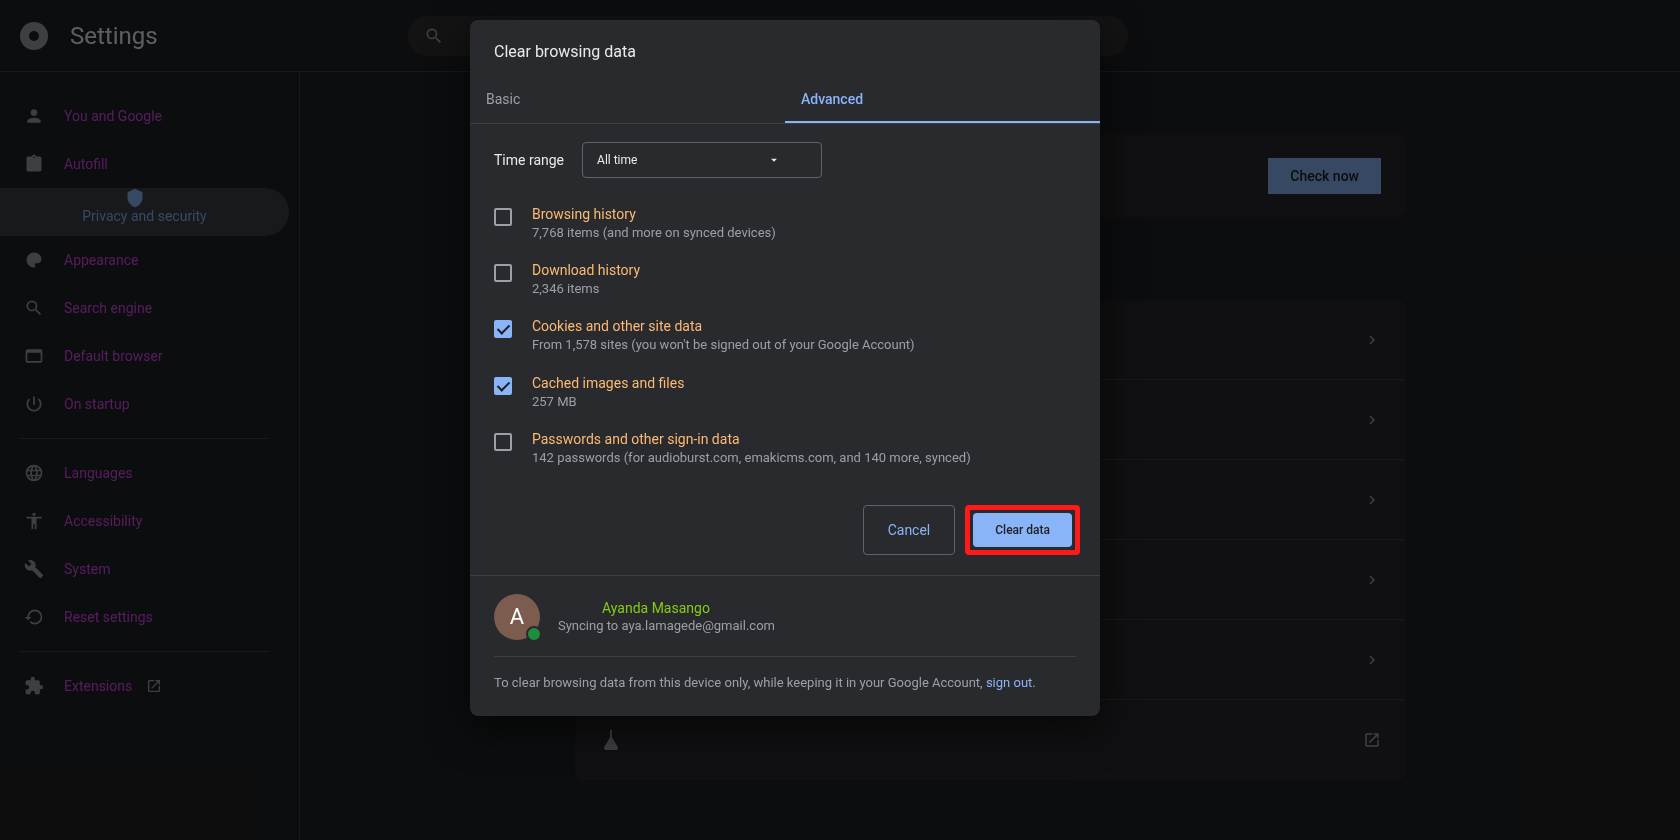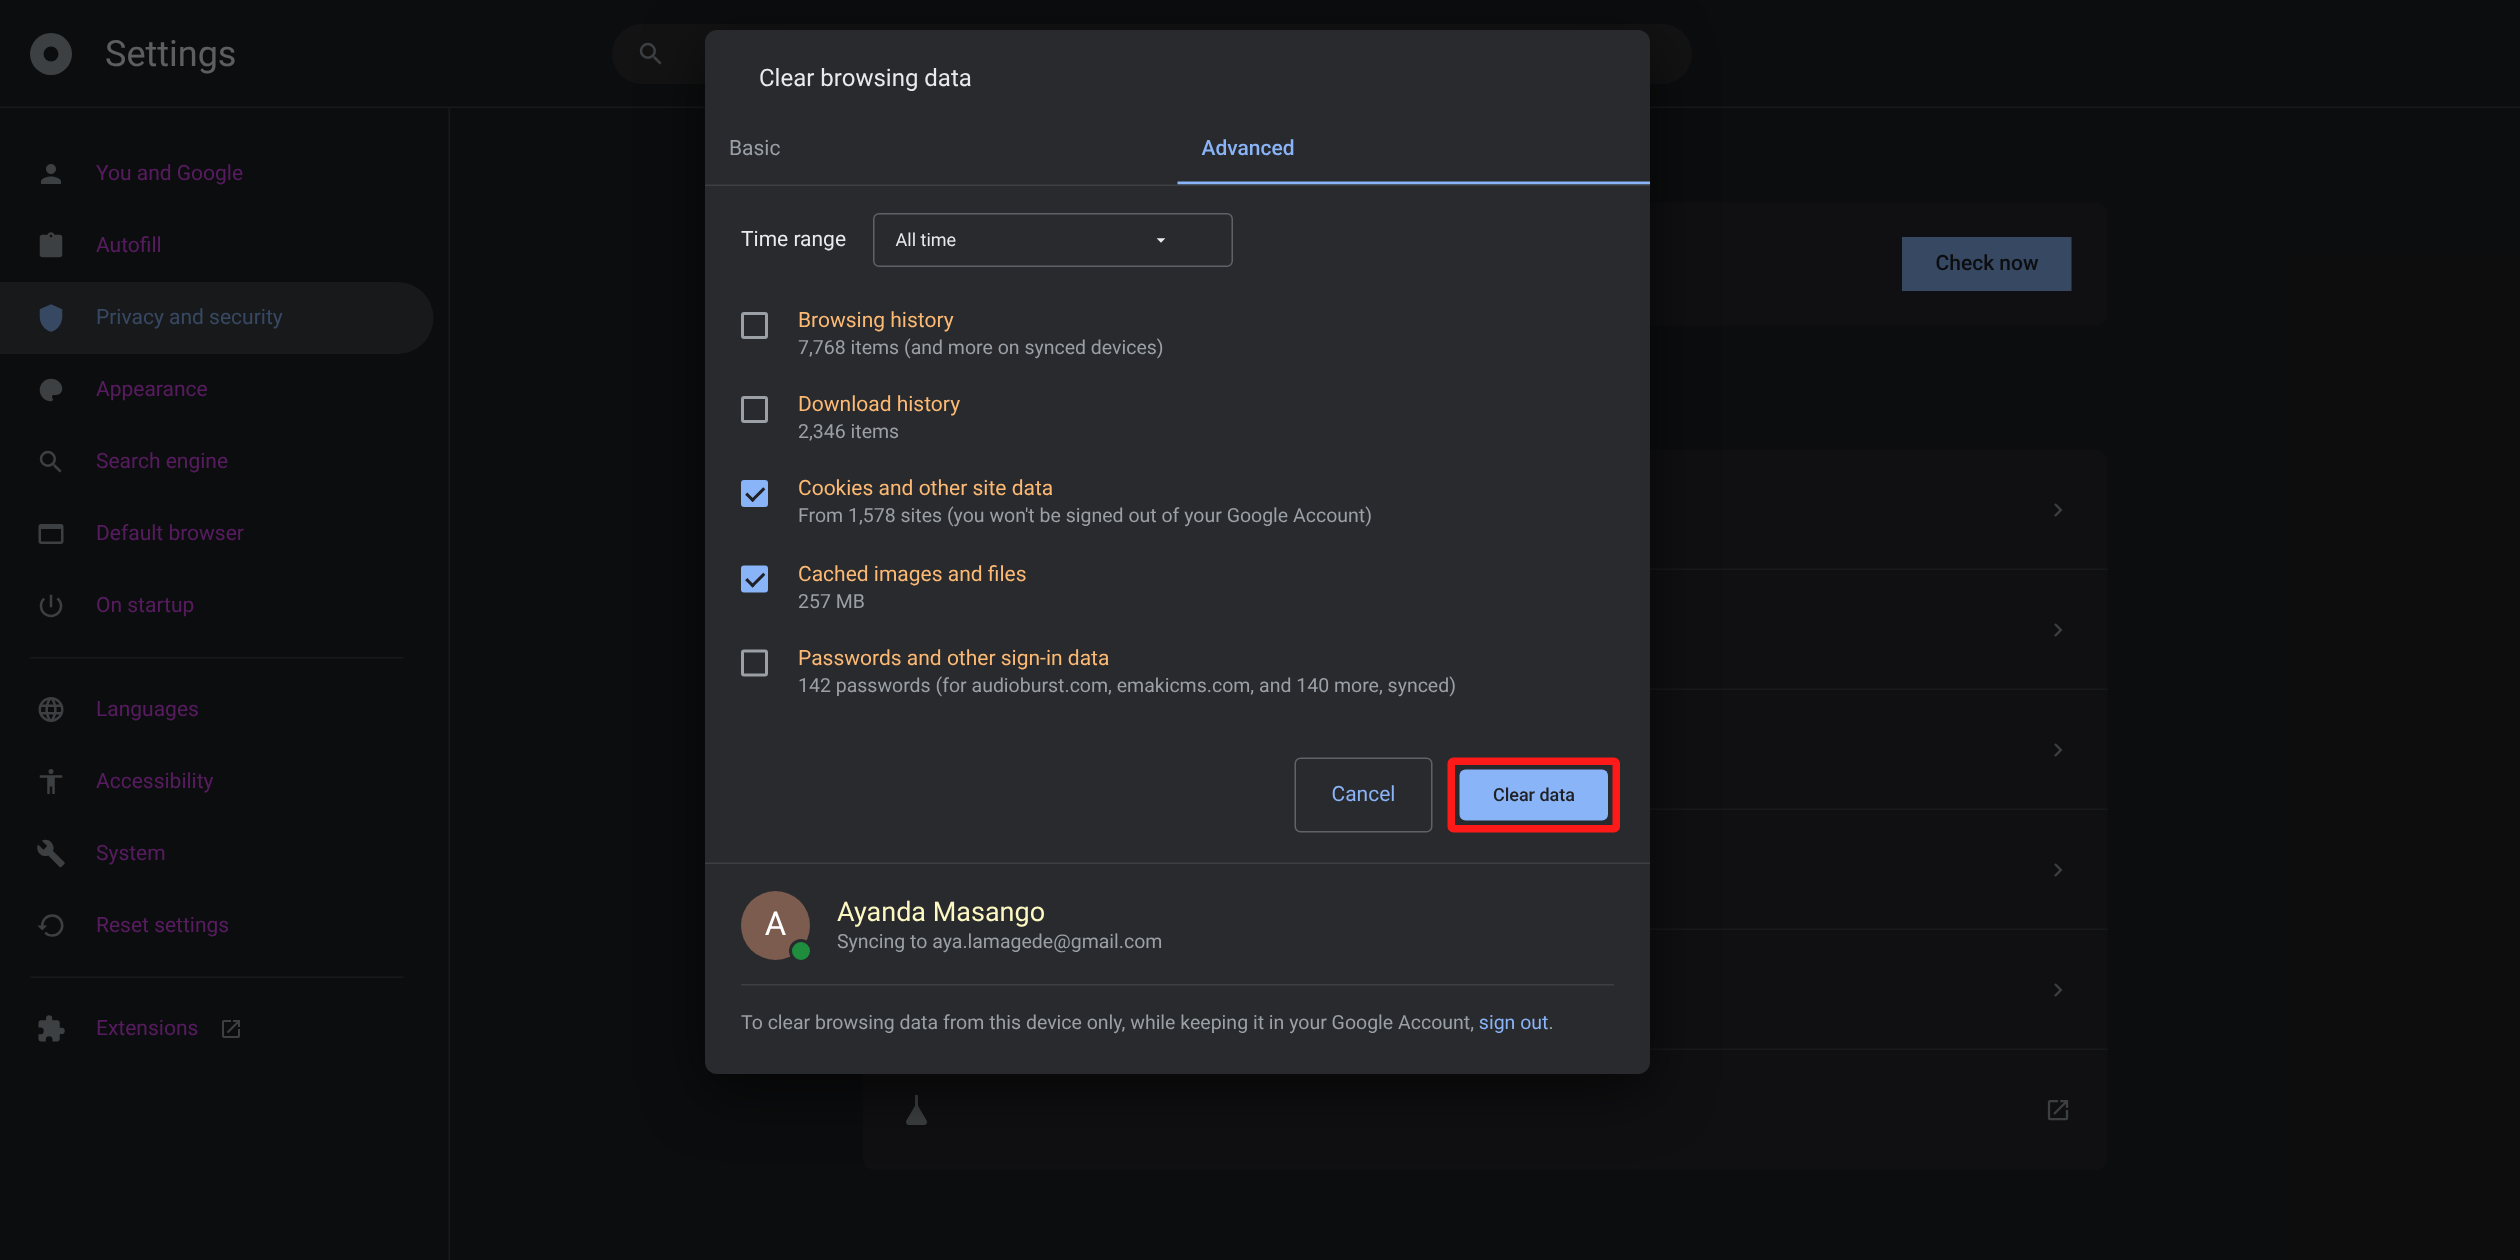--- a/index.html
+++ b/index.html
@@ -8,42 +8,42 @@
     .topbar { display: flex; align-items: center; height: 72px; padding: 0 20px; border-bottom: 1px solid #3c4043; }
     .chrome-logo { width: 28px; height: 28px; border-radius: 50%; background: #9aa0a6; margin-right: 22px; position: relative; }
     .chrome-logo::after { content: ''; position: absolute; width: 10px; height: 10px; background: #202124; border-radius: 50%; top: 9px; left: 9px; }
     .settings-title { font-size: 24px; color: #e8eaed; font-weight: 400; }
     .search-wrap { margin-left: 250px; width: 720px; height: 40px; background: #303134; border-radius: 20px; display: flex; align-items: center; padding: 0 16px; }
     .search-icon { width: 20px; height: 20px; fill: #9aa0a6; }
 
     .layout { display: flex; height: calc(100% - 72px); }
     .sidebar { width: 300px; padding: 20px 10px 20px 0; overflow-y: auto; border-right: 1px solid #3c4043; }
     .side-item { display: flex; align-items: center; height: 48px; padding: 0 24px; border-radius: 0 24px 24px 0; cursor: pointer; color: #d946ef; font-size: 14px; }
-    .side-item.active { background: #3c4043; color: #8ab4f8; }
+    .side-item.active { background: #3c4043; color: #8ab4f8; flex-direction: column; }
     .side-item .si-icon { width: 20px; height: 20px; margin-right: 20px; display: flex; align-items: center; justify-content: center; }
     .side-sep { border-top: 1px solid #3c4043; margin: 10px 20px; }
     .ext-icon { margin-left: 14px; }
 
     .content { flex: 1; padding: 30px 0; position: relative; }
     .section-h { font-size: 16px; color: #e8eaed; margin-left: 430px; margin-bottom: 14px; font-weight: 400; transform: translateX(-8px);}
     .card-area { margin: 0 auto; width: 830px; }
     .safety-card { background: #292a2d; border-radius: 8px; height: 82px; display: flex; align-items: center; padding: 0 24px; margin-bottom: 50px; }
     .shield-badge { width: 28px; height: 28px; fill: #9aa0a6; }
     .check-btn { margin-left: auto; background: #8ab4f8; color: #202124; border: none; border-radius: 0; padding: 10px 22px; font-size: 14px; font-weight: 500; cursor: pointer; }
     .settings-rows { background: #292a2d; border-radius: 8px; }
     .srow { height: 80px; border-bottom: 1px solid #3c4043; display: flex; align-items: center; padding: 0 24px; }
     .srow:last-child { border-bottom: none; }
     .srow .ricon { width: 24px; height: 24px; fill: #9aa0a6; margin-right: 28px; }
     .srow .rtitle { font-size: 14px; color: #e8eaed; }
     .srow .chev { margin-left: auto; width: 18px; height: 18px; fill: #9aa0a6; }
 
     .backdrop { position: absolute; inset: 0; background: rgba(0,0,0,0.6); z-index: 5; }
 
     .dialog { position: absolute; left: 470px; top: 20px; width: 630px; background: #292a2d; border-radius: 8px; z-index: 10; box-shadow: 0 12px 40px rgba(0,0,0,0.6); display: flex; flex-direction: column; }
-    .dlg-title { font-size: 16px; padding: 22px 36px 16px; color: #e8eaed; }
+    .dlg-title { font-size: 16px; padding: 22px 24px 16px; color: #e8eaed; }
     .tabs { display: flex; }
     .tab { flex: 1; text-align: left; padding: 14px 16px; font-size: 14px; cursor: pointer; border-bottom: 2px solid transparent; color: #9aa0a6; }
     .tab.active { color: #8ab4f8; border-bottom-color: #8ab4f8; font-weight: 500; }
     .dlg-body { padding: 18px 24px 10px; border-top: 1px solid #3c4043; }
     .timerange-row { display: flex; align-items: center; margin-bottom: 18px; }
     .tr-label { font-size: 14px; color: #e8eaed; margin-right: 18px; }
     .tr-select { background: #292a2d; border: 1px solid #5f6368; border-radius: 4px; padding: 10px 40px 10px 14px; color: #e8eaed; font-size: 12px; position: relative; width: 240px; display: flex; align-items: center; justify-content: space-between; cursor: pointer; }
     .tr-select .dd { width: 14px; height: 14px; fill: #e8eaed; }
     .opt-list { }
     .opt { display: flex; align-items: flex-start; padding: 10px 0; }
@@ -53,21 +53,21 @@
     .opt-txt .ot-title { font-size: 14px; color: #fdba74; }
     .opt-txt .ot-sub { font-size: 13px; color: #9aa0a6; margin-top: 2px; line-height: 1.4; }
     .dlg-actions { display: flex; justify-content: flex-end; gap: 10px; padding: 18px 20px 20px; border-bottom: 1px solid #3c4043; }
     .btn-cancel { background: transparent; border: 1px solid #5f6368; color: #8ab4f8; border-radius: 4px; padding: 10px 24px; font-size: 14px; cursor: pointer; }
     .btn-clear { background: #8ab4f8; color: #202124; border: none; border-radius: 4px; padding: 10px 22px; font-size: 12px; font-weight: 500; cursor: pointer; }
     .highlight-box { border: 5px solid #ff1a1a; padding: 3px; border-radius: 4px; display: inline-flex; }
     .dlg-footer { padding: 18px 24px 24px; }
     .account-row { display: flex; align-items: center; padding-bottom: 16px; border-bottom: 1px solid #3c4043; margin-bottom: 16px; }
     .avatar { width: 46px; height: 46px; border-radius: 50%; background: #7b5c4f; color: #fff; display: flex; align-items: center; justify-content: center; font-size: 22px; margin-right: 18px; position: relative; }
     .avatar .sync-dot { position: absolute; bottom: -2px; right: -2px; width: 16px; height: 16px; background: #1e8e3e; border-radius: 50%; border: 2px solid #292a2d; }
-    .acct-name { font-size: 18px; color: #fef9c3; }
+    .acct-name { font-size: 14px; color: #84cc16; margin-left: 44px; }
     .acct-sub { font-size: 13px; color: #9aa0a6; margin-top: 2px; }
     .footer-note { font-size: 13px; color: #9aa0a6; line-height: 1.5; }
     .footer-note a { color: #8ab4f8; text-decoration: none; cursor: pointer; }
 
     svg { flex-shrink: 0; }
   </style>
 </head>
 <body>
 
 <div class="topbar">

